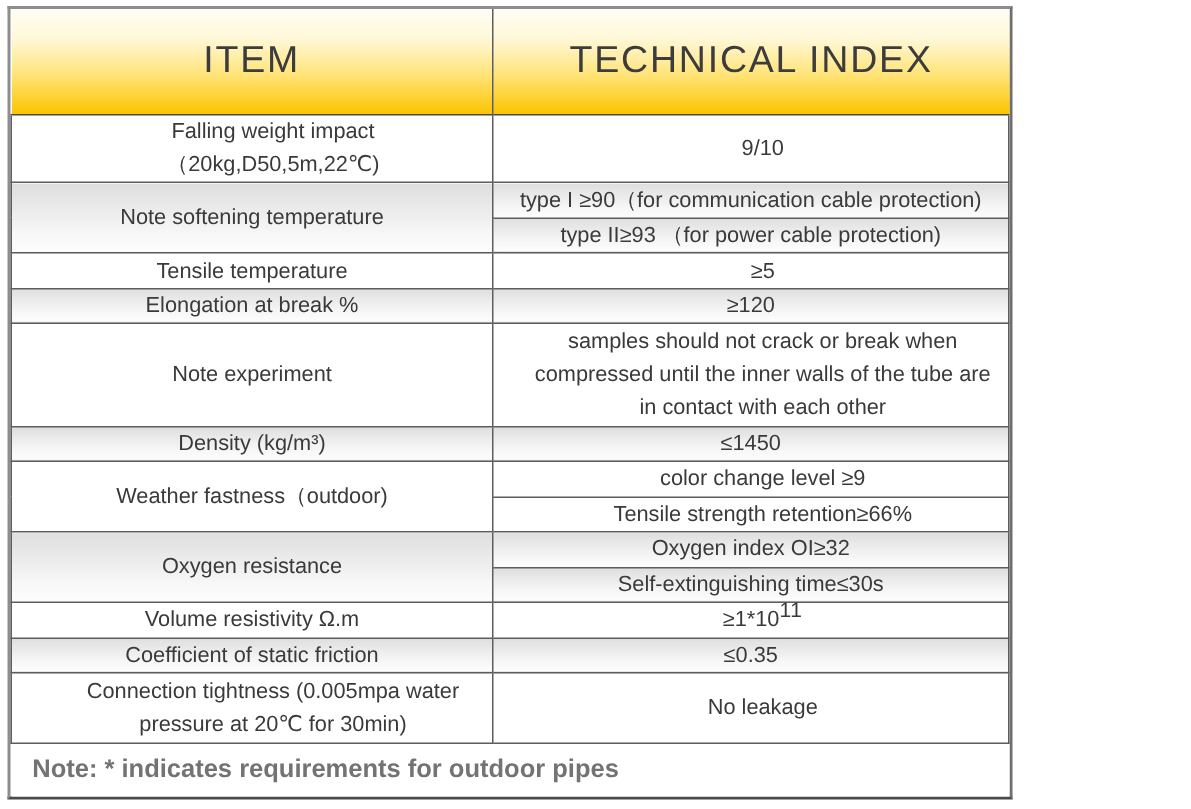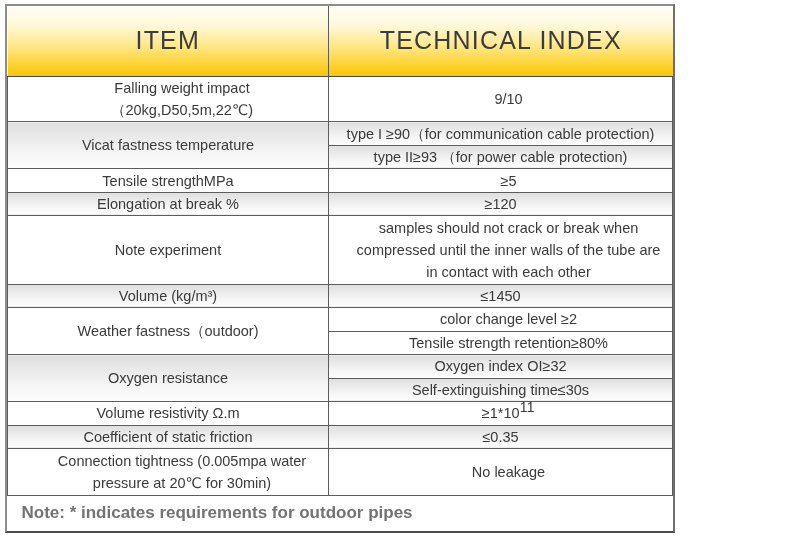--- a/index.html
+++ b/index.html
@@ -95,48 +95,48 @@
         <th class="item-head">ITEM</th>
         <th class="index-head">TECHNICAL INDEX</th>
       </tr>
     </thead>
     <tbody id="tbody">
         <tr>
           <td class="item-col white left-text">Falling weight impact（20kg,D50,5m,22℃)</td>
           <td class="white">9/10</td>
         </tr>
         <tr>
-          <td class="item-col grey" rowspan="2">Vicat fastness temperature</td>
+          <td class="item-col grey" rowspan="2">Note softening temperature</td>
           <td class="grey">type I ≥90（for communication cable protection)</td>
         </tr>
         <tr>
           <td class="grey">type II≥93 （for power cable protection)</td>
         </tr>
         <tr>
-          <td class="item-col white">Tensile strengthMPa</td>
+          <td class="item-col white">Tensile temperature</td>
           <td class="white">≥5</td>
         </tr>
         <tr>
           <td class="item-col grey">Elongation at break %</td>
           <td class="grey">≥120</td>
         </tr>
         <tr>
           <td class="item-col white">Note experiment</td>
           <td class="white">samples should not crack or break when compressed until the inner walls of the tube are in contact with each other</td>
         </tr>
         <tr>
-          <td class="item-col grey">Volume (kg/m³)</td>
+          <td class="item-col grey">Density (kg/m³)</td>
           <td class="grey">≤1450</td>
         </tr>
         <tr>
           <td class="item-col white" rowspan="2">Weather fastness（outdoor)</td>
-          <td class="white">color change level ≥2</td>
+          <td class="white">color change level ≥9</td>
         </tr>
         <tr>
-          <td class="white">Tensile strength retention≥80%</td>
+          <td class="white">Tensile strength retention≥66%</td>
         </tr>
         <tr>
           <td class="item-col grey" rowspan="2">Oxygen resistance</td>
           <td class="grey">Oxygen index OI≥32</td>
         </tr>
         <tr>
           <td class="grey">Self-extinguishing time≤30s</td>
         </tr>
         <tr>
           <td class="item-col white">Volume resistivity Ω.m</td>

